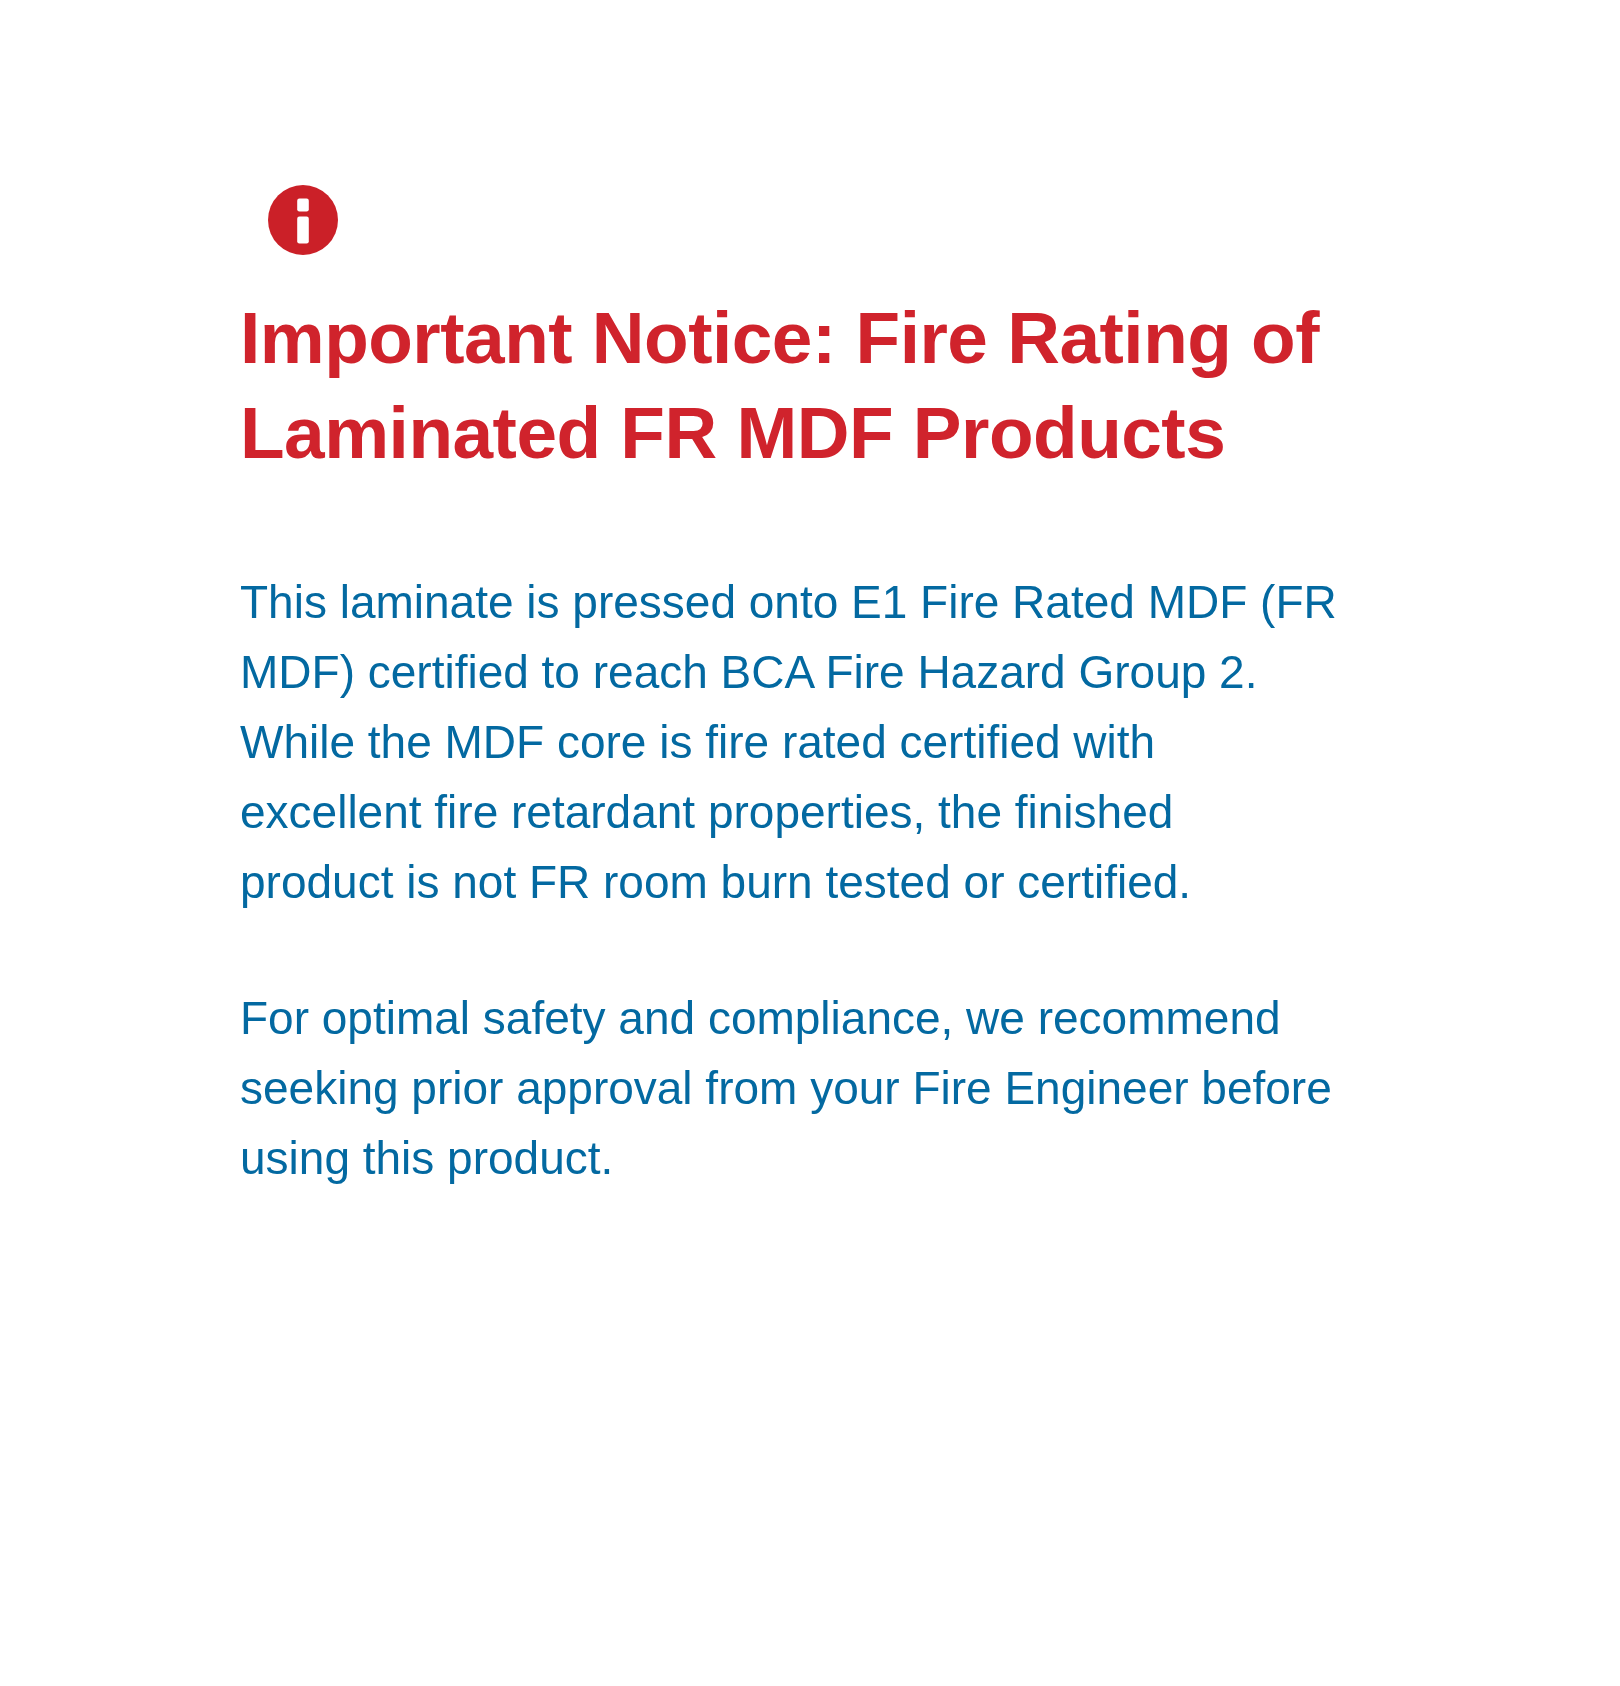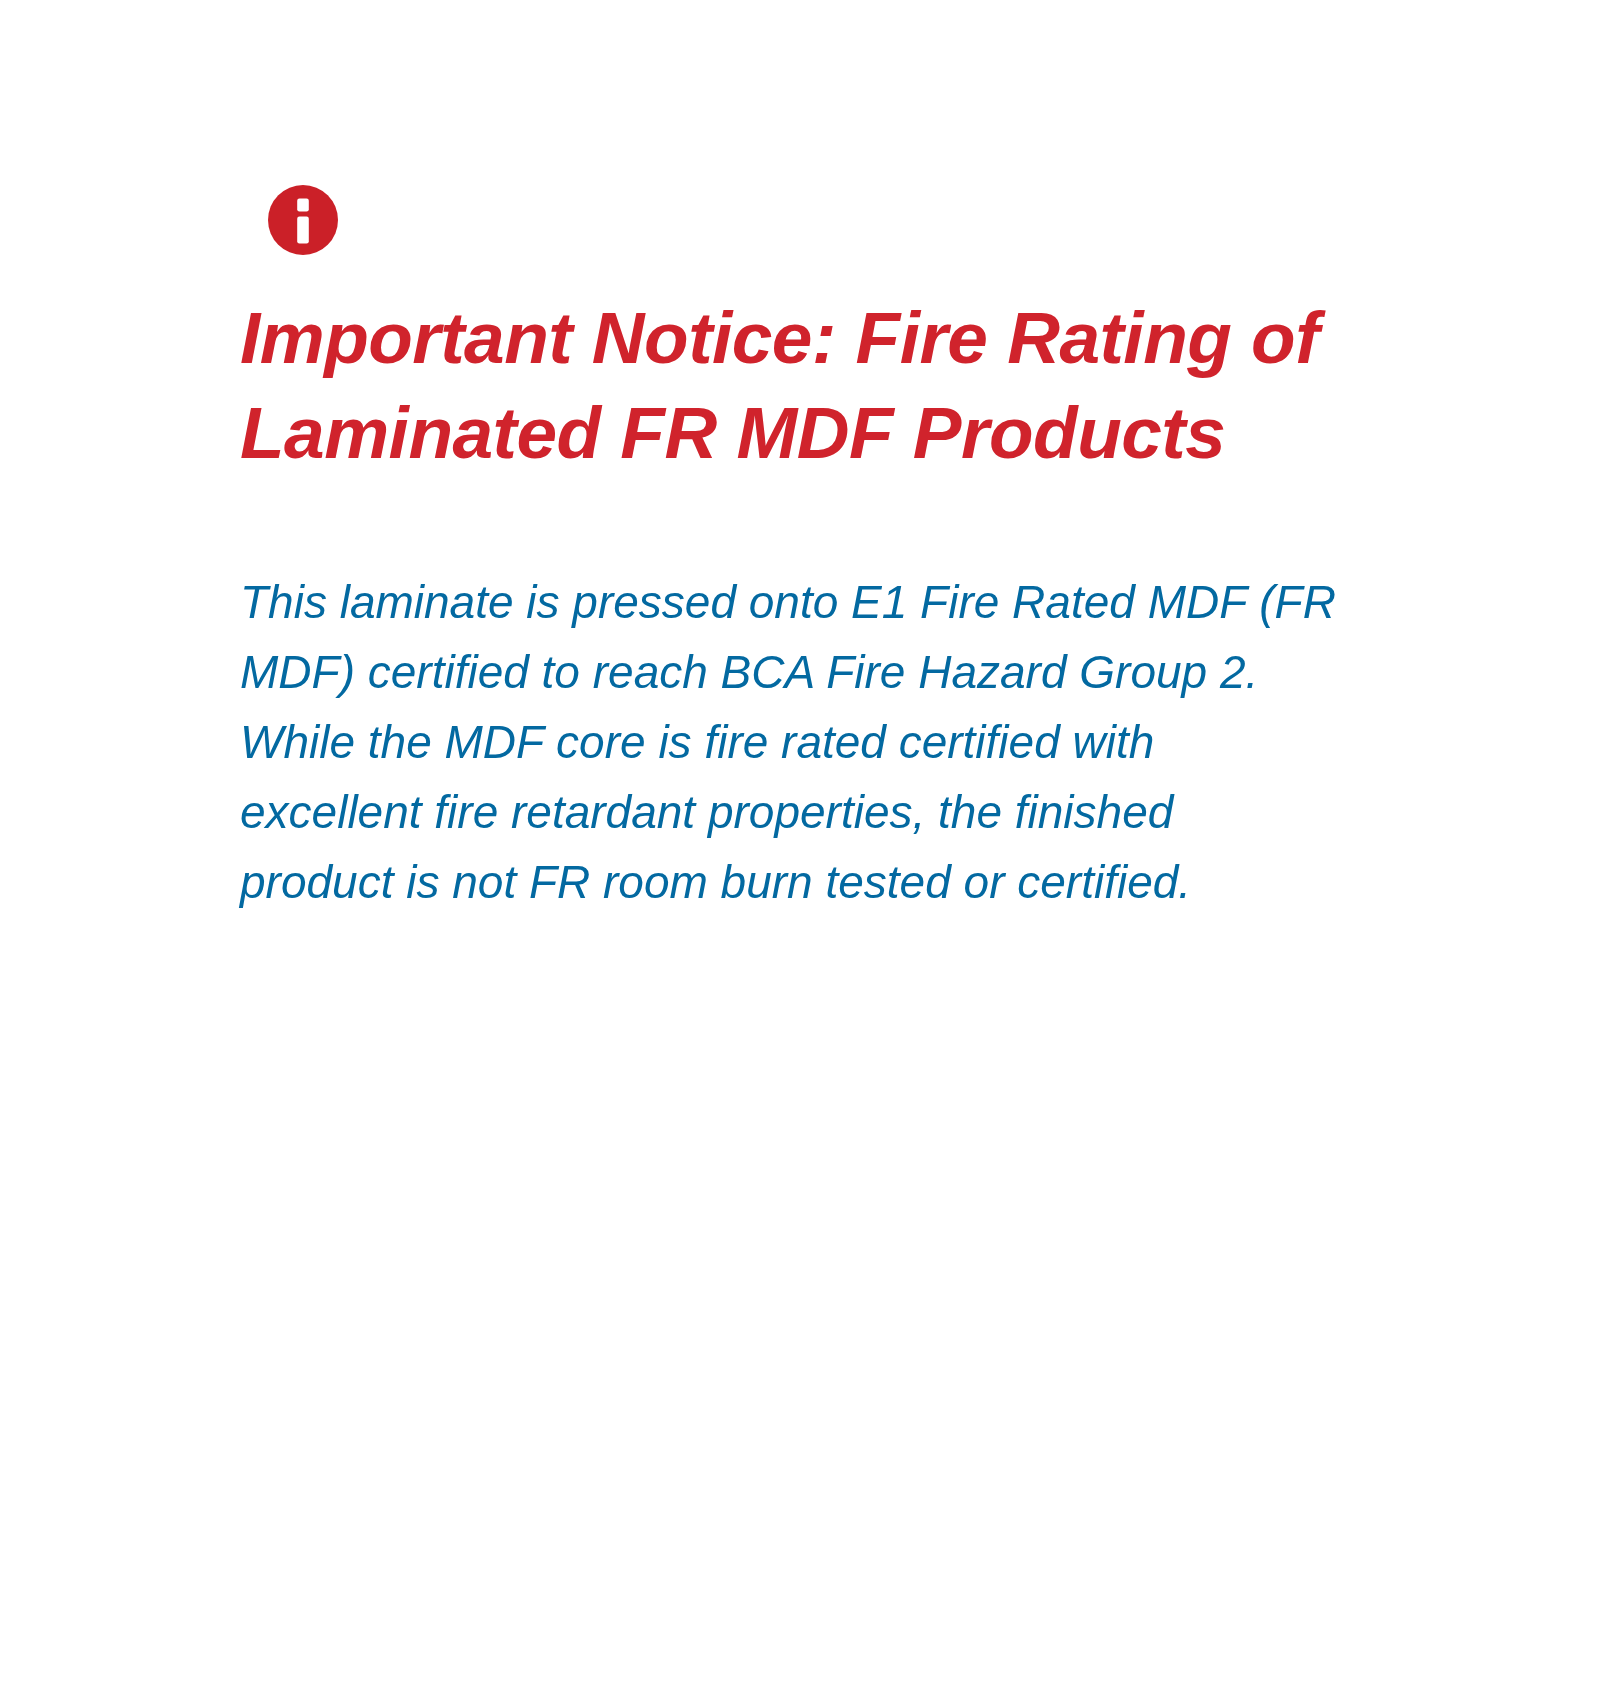--- a/index.html
+++ b/index.html
@@ -12,21 +12,20 @@
     width: 1620px;
     height: 1686px;
     background: #ffffff;
     overflow: hidden;
   }
   .content {
     position: absolute;
     left: 240px;
     top: 0;
     width: 1105px;
-    font-style: italic;
   }
   .info-badge {
     display: block;
     width: 70px;
     height: 70px;
     margin-left: 28px;
     margin-top: 185px;
   }
   .info-badge svg { display: block; width: 70px; height: 70px; }
   h1.notice-heading {
@@ -63,16 +62,19 @@
 
     <h1 class="notice-heading">Important Notice: Fire Rating of
 Laminated FR MDF Products</h1>
 
     <p class="notice-paragraph first">This laminate is pressed onto E1 Fire Rated MDF (FR
 MDF) certified to reach BCA Fire Hazard Group 2.
 While the MDF core is fire rated certified with
 excellent fire retardant properties, the finished
 product is not FR room burn tested or certified.</p>
 
+    <p class="notice-paragraph">For optimal safety and compliance, we recommend
+seeking prior approval from your Fire Engineer before
+using this product.</p>
 
 
   </div>
 </div>
 
 </body></html>

